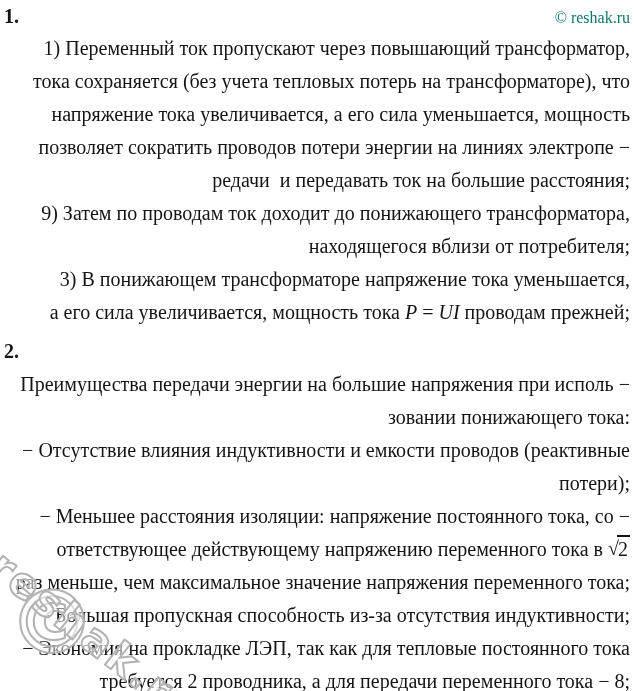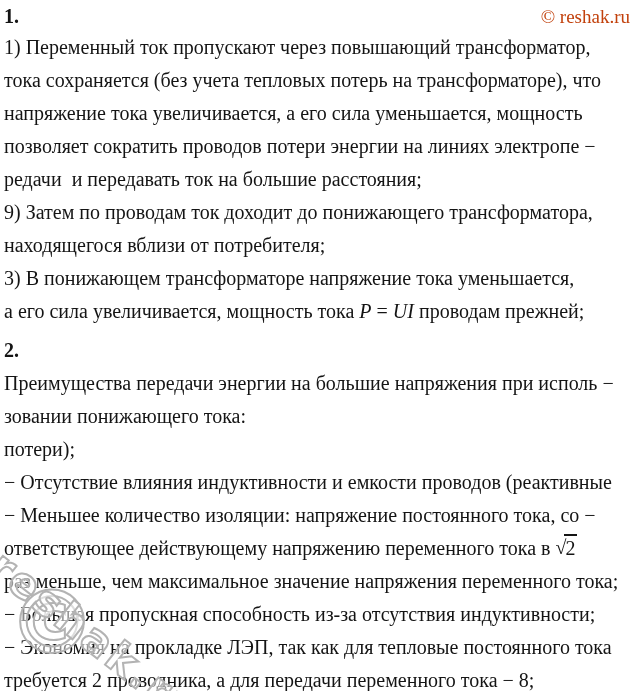--- a/index.html
+++ b/index.html
@@ -20,28 +20,29 @@
     align-items: baseline;
     line-height: 28px;
     font-size: 20px;
   }
   .secnum {
     font-weight: bold;
     font-size: 20px;
     color: #141414;
   }
   .copyright {
-    font-size: 19px;
-    color: #c2410c;
+    font-size: 16px;
+    color: #0f766e;
   }
   .body-lines .line {
     font-size: 20px;
     line-height: 33px;
     white-space: pre;
     color: #141414;
+    text-align: right;
   }
   .heading2 {
     margin-top: 6px;
     line-height: 33px;
   }
   .seg-plain { font-style: normal; }
   .seg-math  { font-style: italic; }
   .sqrt { display: inline-block; white-space: nowrap; }
   .sqrt .rad { display: inline-block; font-style: normal; transform: translateY(-1px); }
   .sqrt .rand {
@@ -105,23 +106,23 @@
       <div class="line"><span class="seg-plain">находящегося вблизи от потребителя;</span></div>
       <div class="line"><span class="seg-plain">3) В понижающем трансформаторе напряжение тока уменьшается,</span></div>
       <div class="line"><span class="seg-plain">а его сила увеличивается, мощность тока </span><span class="seg-math">P</span><span class="seg-plain"> = </span><span class="seg-math">UI</span><span class="seg-plain"> проводам прежней;</span></div>
     </div>
 
   <div class="secnum heading2">2.</div>
 
   <div class="body-lines">
       <div class="line"><span class="seg-plain">Преимущества передачи энергии на большие напряжения при исполь −</span></div>
       <div class="line"><span class="seg-plain">зовании понижающего тока:</span></div>
+      <div class="line"><span class="seg-plain">− Отсутствие влияния индуктивности и емкости проводов (реактивные</span></div>
       <div class="line"><span class="seg-plain">потери);</span></div>
-      <div class="line"><span class="seg-plain">− Отсутствие влияния индуктивности и емкости проводов (реактивные</span></div>
-      <div class="line"><span class="seg-plain">− Меньшее количество изоляции: напряжение постоянного тока, со −</span></div>
+      <div class="line"><span class="seg-plain">− Меньшее расстояния изоляции: напряжение постоянного тока, со −</span></div>
       <div class="line"><span class="seg-plain">ответствующее действующему напряжению переменного тока в </span><span class="sqrt"><span class="rad">√</span><span class="rand">2</span></span></div>
       <div class="line"><span class="seg-plain">раз меньше, чем максимальное значение напряжения переменного тока;</span></div>
       <div class="line"><span class="seg-plain">− Большая пропускная способность из-за отсутствия индуктивности;</span></div>
       <div class="line"><span class="seg-plain">− Экономия на прокладке ЛЭП, так как для тепловые постоянного тока</span></div>
       <div class="line"><span class="seg-plain">требуется 2 проводника, а для передачи переменного тока − 8;</span></div>
     </div>
 
   <div class="watermark">
     <span class="wm-copy">©</span>
     <span class="wm-text">reshak.ru</span>

